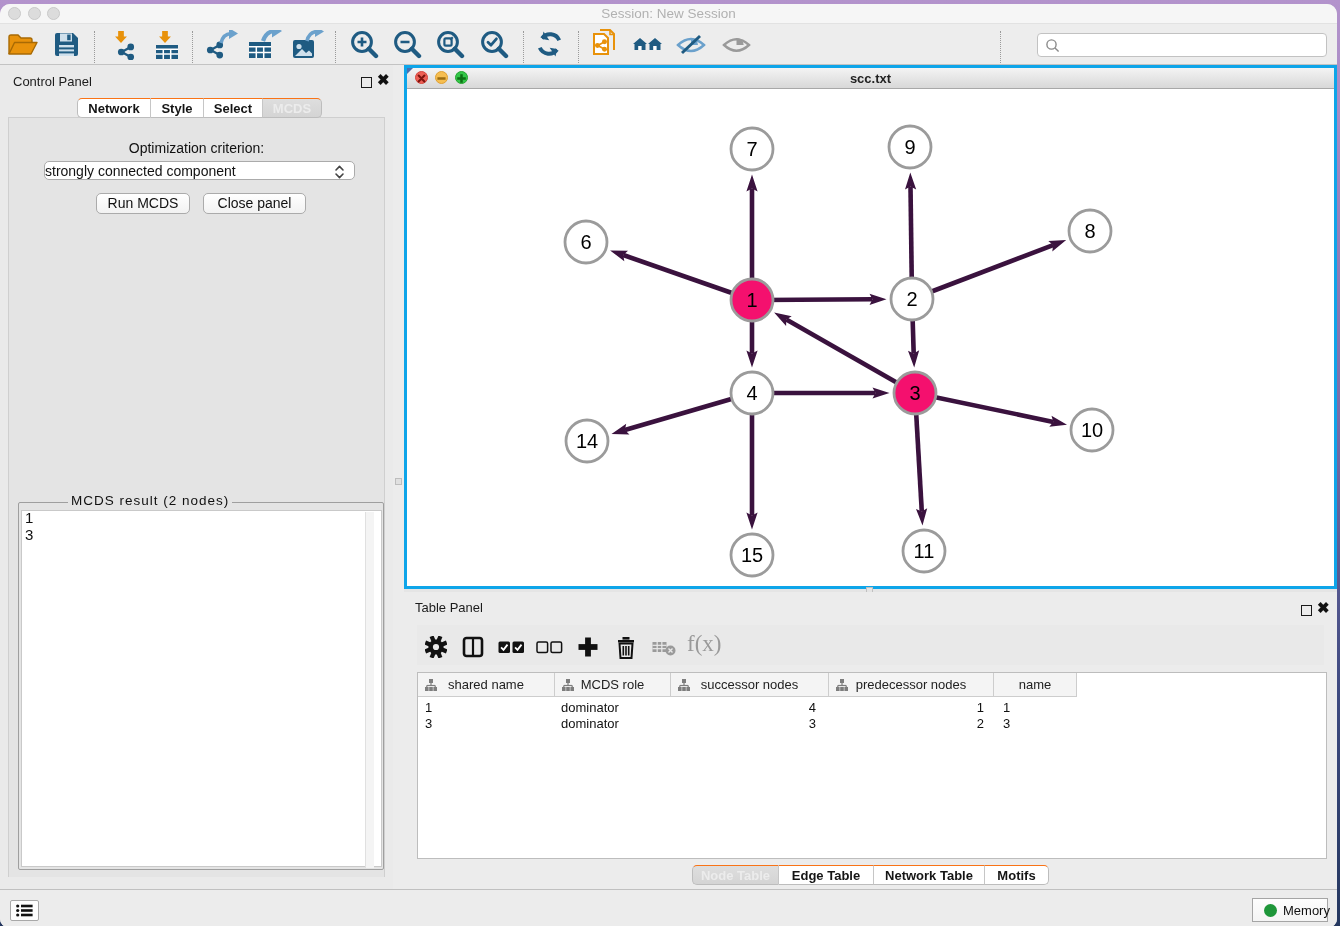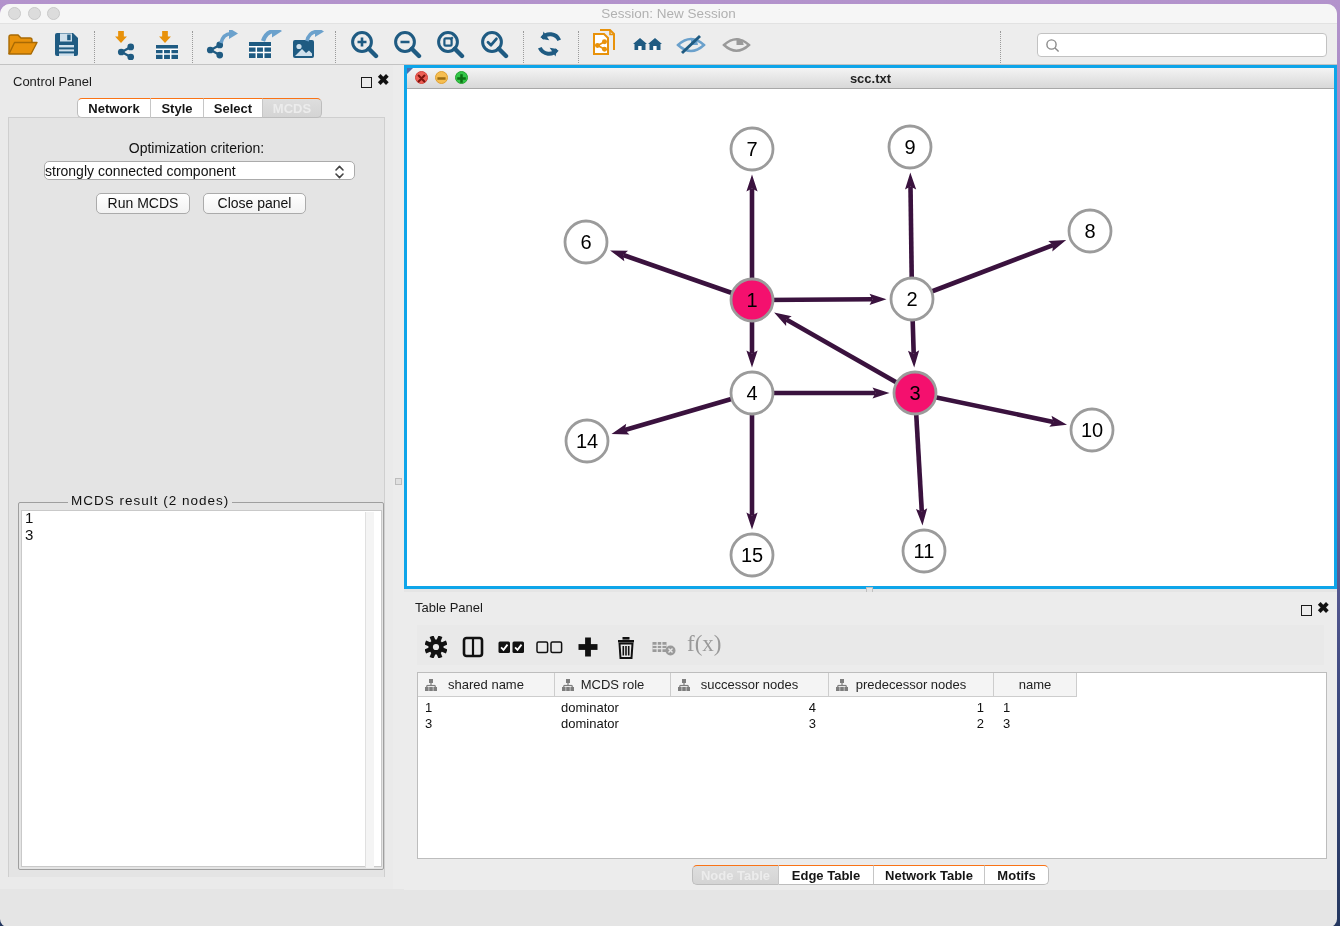--- a/index.html
+++ b/index.html
@@ -419,13 +419,29 @@
     <div class="tabsrow">
       <div class="seg" style="position:static;">
         <span class="dis" style="width:87px;">Node Table</span>
           <span style="width:95px;">Edge Table</span>
           <span style="width:111px;">Network Table</span>
           <span style="width:64px;">Motifs</span>
       </div>
     </div>
   </div>
 
+  <div id="statusbar">
+    <div id="listbtn">
+      <svg width="17" height="13" style="position:absolute;left:5px;top:3px;" viewBox="0 0 17 13">
+        <circle cx="1.7" cy="2" r="1.6" fill="#111"></circle>
+          <circle cx="1.7" cy="6.5" r="1.6" fill="#111"></circle>
+          <circle cx="1.7" cy="11" r="1.6" fill="#111"></circle>
+        <rect x="5" y="0.7" width="11.6" height="2.6" fill="#111"></rect>
+          <rect x="5" y="5.2" width="11.6" height="2.6" fill="#111"></rect>
+          <rect x="5" y="9.7" width="11.6" height="2.6" fill="#111"></rect>
+      </svg>
+    </div>
+    <div id="membtn">
+      <span style="position:absolute;left:11px;top:5px;width:13px;height:13px;border-radius:50%;background:#1e9639;"></span>
+      <span style="position:absolute;left:30px;top:4px;">Memory</span>
+    </div>
+  </div>
 </div>
 
 </body></html>

